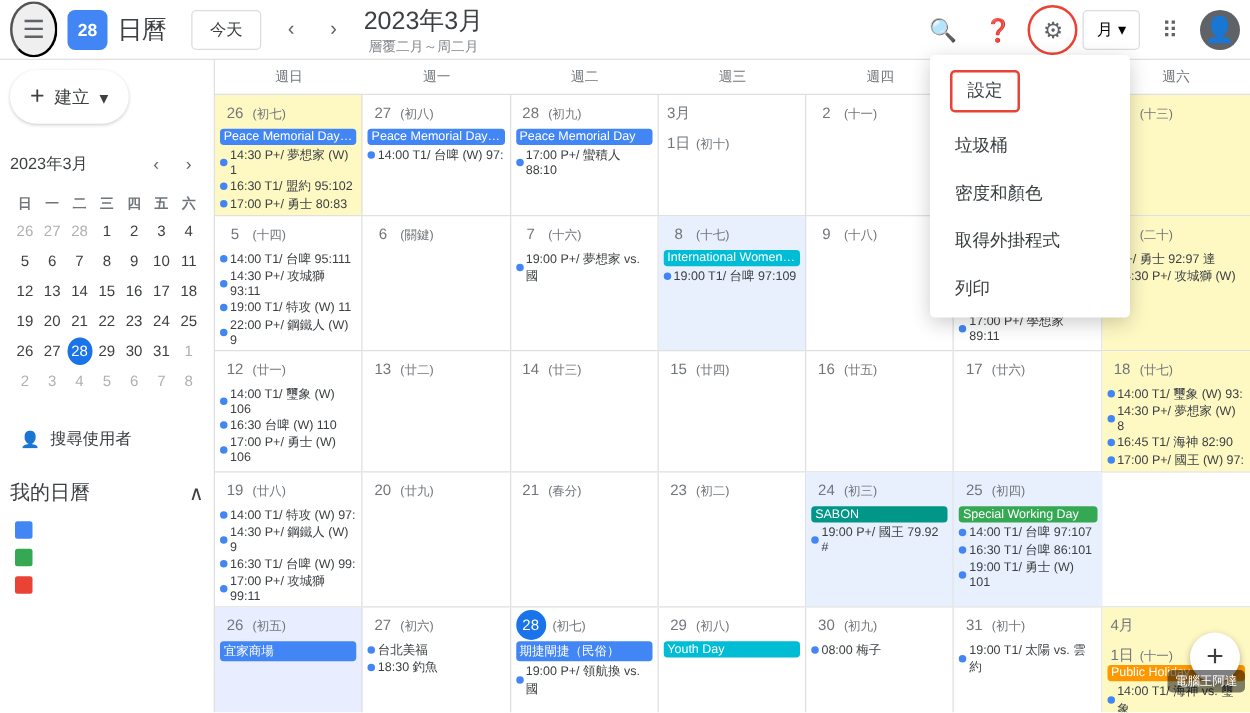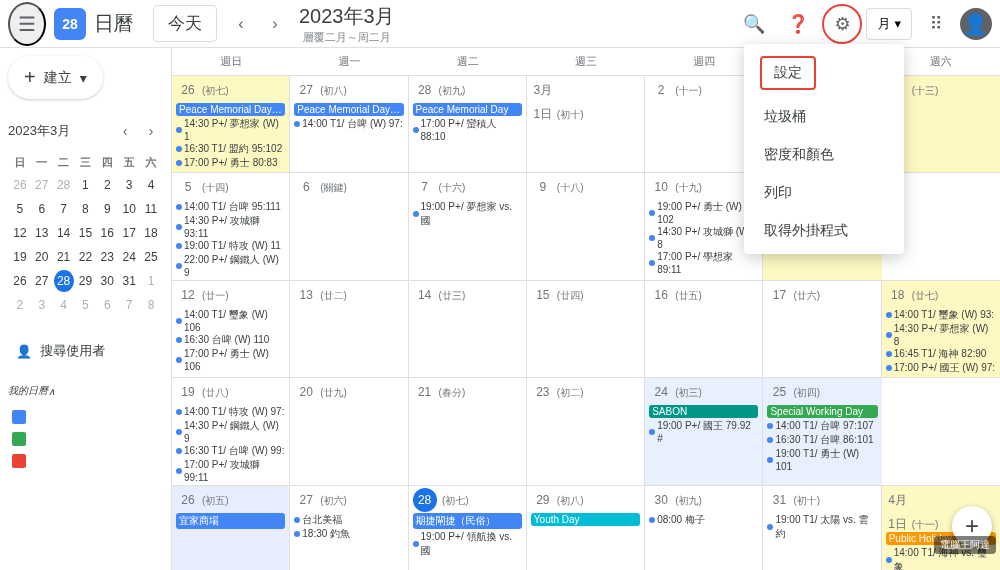--- a/index.html
+++ b/index.html
@@ -13,21 +13,21 @@
     .top-bar-left { display: flex; align-items: center; gap: 8px; }
     .hamburger { font-size: 20px; cursor: pointer; color: #5f6368; padding: 8px; border-radius: 50%; }
     .logo-icon {
       width: 32px; height: 32px; background: #4285F4; border-radius: 6px;
       display: flex; align-items: center; justify-content: center;
       color: white; font-weight: bold; font-size: 14px; flex-shrink: 0;
     }
     .app-title { font-size: 20px; color: #3c4043; font-weight: 400; letter-spacing: -0.5px; }
     .today-btn {
       border: 1px solid #dadce0; border-radius: 4px; padding: 6px 14px;
-      font-size: 17px; cursor: pointer; background: #fff; color: #3c4043;
+      font-size: 13px; cursor: pointer; background: #fff; color: #3c4043;
       margin-left: 12px;
     }
     .nav-arrows { display: flex; gap: 2px; }
     .nav-arrow {
       width: 32px; height: 32px; border-radius: 50%; border: none;
       background: none; cursor: pointer; font-size: 16px; color: #5f6368;
       display: flex; align-items: center; justify-content: center;
     }
     .month-year-header { text-align: center; }
     .month-title { font-size: 20px; color: #3c4043; font-weight: 400; }
@@ -93,22 +93,22 @@
       background: #1a73e8; color: white; border-radius: 50%; font-weight: 500;
     }
     .mini-cal-grid td.other-month { color: #b0b0b0; }
     .sidebar-section { padding: 8px; margin-top: 8px; }
     .search-users-btn {
       display: flex; align-items: center; gap: 8px;
       padding: 8px; cursor: pointer; font-size: 13px; color: #3c4043;
       border-radius: 4px;
     }
     .my-calendars-header {
-      display: flex; align-items: center; 
-      padding: 8px; font-size: 10px; color: #3c4043; cursor: pointer; font-style: italic;
+      display: flex; align-items: center; justify-content: space-between;
+      padding: 8px; font-size: 16px; color: #3c4043; cursor: pointer;
     }
     .cal-items { padding: 0 8px; }
     .cal-item {
       display: flex; align-items: center; gap: 8px;
       padding: 4px; font-size: 13px; color: #3c4043;
     }
     .cal-dot { width: 14px; height: 14px; border-radius: 2px; flex-shrink: 0; }
 
     
     .cal-area { flex: 1; display: flex; flex-direction: column; overflow: hidden; }
@@ -222,22 +222,22 @@
       <span style="font-size:20px;">👤</span>
     </div>
   </div>
 
   <div class="dropdown-menu" style="top:44px; right:96px;">
     <div class="dropdown-first-item">
       <span class="settings-highlighted">設定</span>
     </div>
     <div class="dropdown-item">垃圾桶</div>
     <div class="dropdown-item">密度和顏色</div>
+    <div class="dropdown-item">取得外掛程式</div>
     <div class="dropdown-item">列印</div>
-    <div class="dropdown-item">取得外掛程式</div>
   </div>
 </div>
 
 <div class="main">
 
   <div class="sidebar">
     <button class="create-btn">
       <span class="plus">+</span>
       <span>建立</span>
       <span>▾</span>
@@ -441,20 +441,28 @@
         <div class="cal-day">
           <div><span class="day-num">6</span><span class="day-sub">(關鍵)</span></div>
         </div>
         <div class="cal-day">
           <div><span class="day-num">7</span><span class="day-sub">(十六)</span></div>
           <div class="ev-dot">
               <span class="ev-dot-circle blue"></span>
               <span>19:00 P+/ 夢想家 vs. 國</span>
             </div>
         </div>
+        <div class="cal-day" style="background:#e8f0fe;">
+          <div><span class="day-num">8</span><span class="day-sub">(十七)</span></div>
+          <div class="day-event ev-cyan">International Women's D</div>
+          <div class="ev-dot">
+              <span class="ev-dot-circle blue"></span>
+              <span>19:00 T1/ 台啤 97:109</span>
+            </div>
+        </div>
         <div class="cal-day">
           <div><span class="day-num">9</span><span class="day-sub">(十八)</span></div>
         </div>
         <div class="cal-day">
           <div><span class="day-num">10</span><span class="day-sub">(十九)</span></div>
           <div class="ev-dot">
               <span class="ev-dot-circle blue"></span>
               <span>19:00 P+/ 勇士 (W) 102</span>
             </div>
           <div class="ev-dot">

